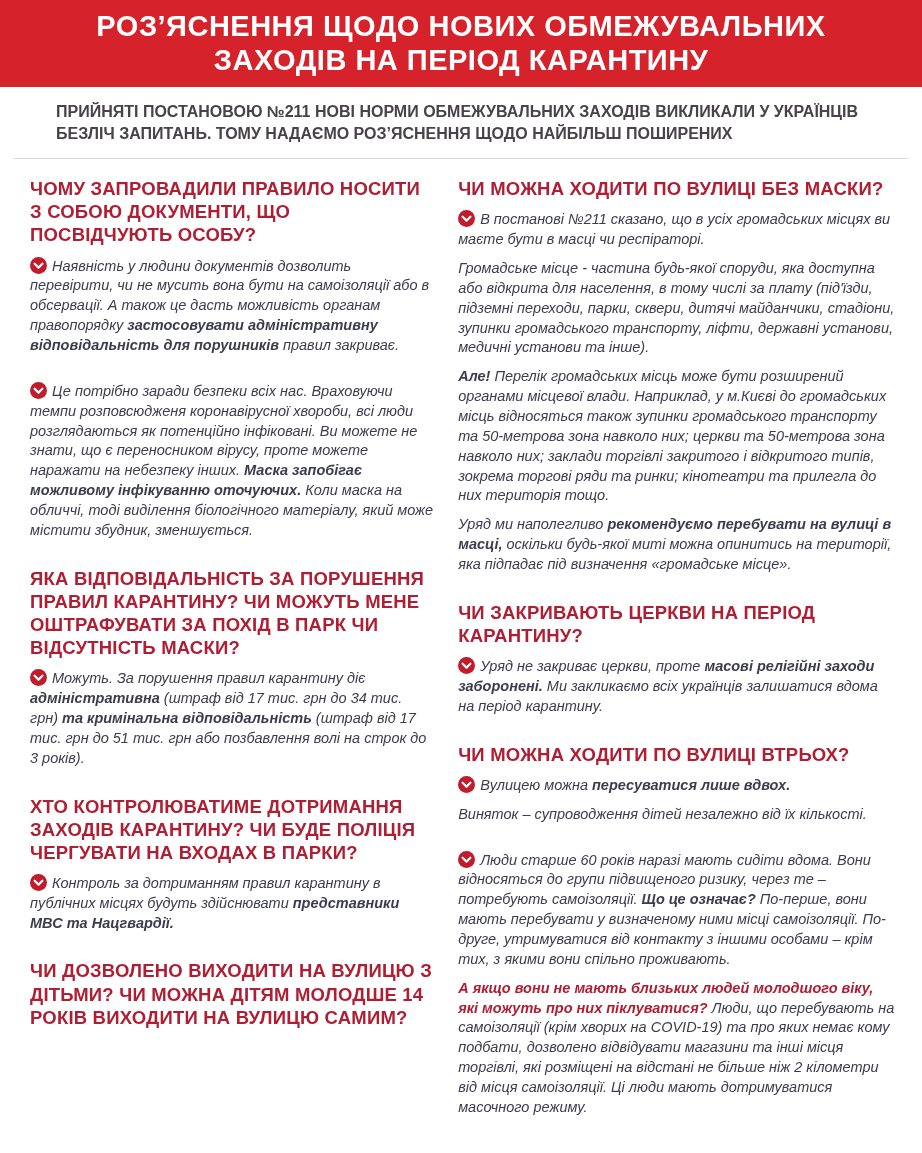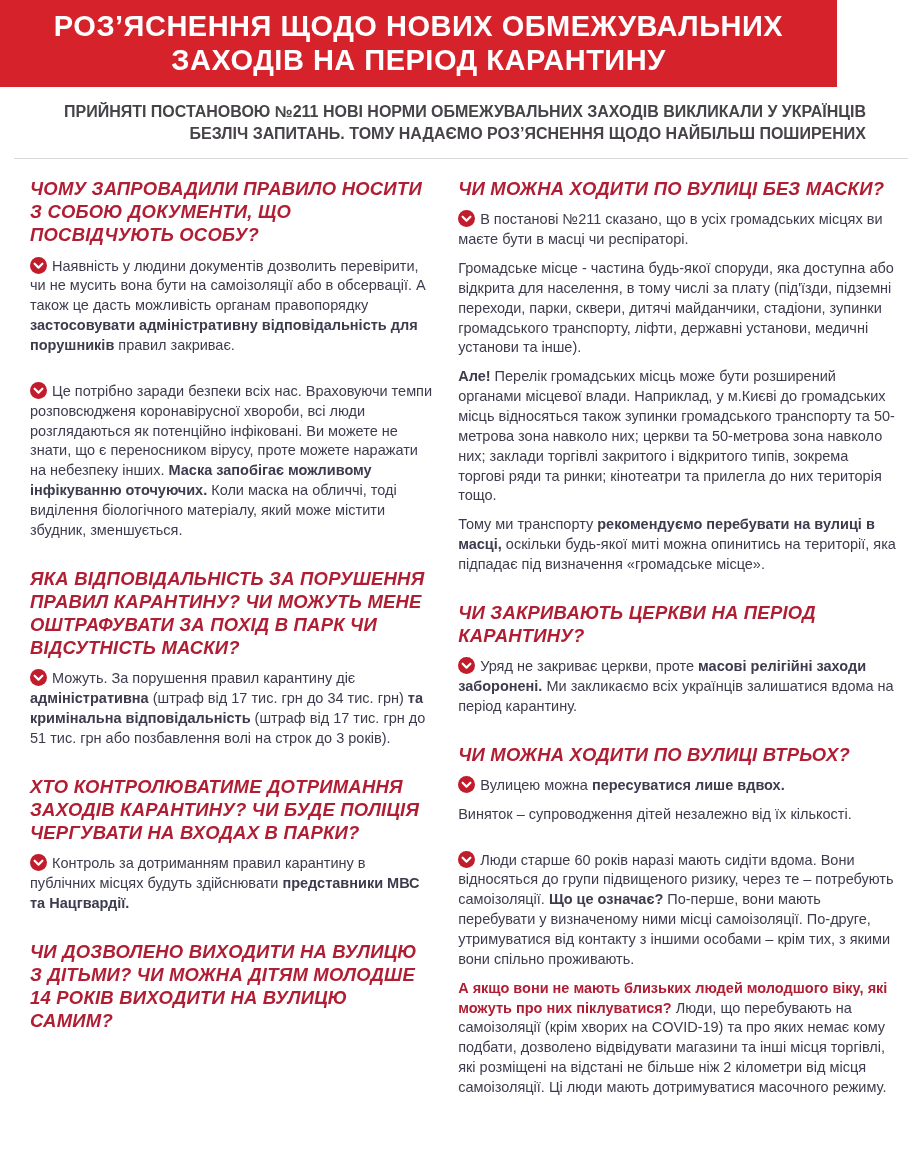--- a/index.html
+++ b/index.html
@@ -5,21 +5,21 @@
   * { margin: 0; padding: 0; box-sizing: border-box; }
   html, body {
     width: 922px;
     background: #ffffff;
     font-family: "Liberation Sans", sans-serif;
   }
   body { min-height: 1153px; overflow: hidden; }
 
   
   .banner {
-    width: 837px;
+    width: 922px;
     height: 87px;
     background: #d6222b;
     display: flex;
     align-items: center;
     justify-content: center;
   }
   .banner-title {
     color: #ffffff;
     font-weight: bold;
     font-size: 29px;
@@ -28,21 +28,21 @@
     max-width: 790px;
     letter-spacing: 0.5px;
   }
 
   
   .intro {
     color: #474349;
     font-weight: bold;
     font-size: 16px;
     line-height: 1.35;
-    text-align: right;
+    text-align: left;
     max-width: 810px;
     margin: 14px auto 14px auto;
   }
   .divider {
     border: none;
     border-top: 1px solid #d9d9d9;
     margin: 0 14px;
   }
 
   
@@ -56,27 +56,27 @@
   .col-right { flex-basis: 52%; }
 
   .faq { margin-bottom: 26px; }
   .faq h2 {
     color: #b01e33;
     font-size: 18.5px;
     font-weight: bold;
     line-height: 1.25;
     letter-spacing: 0.2px;
     margin: 0 0 10px 0;
-    font-style: italic;
   }
   .faq p {
     color: #3c3c4e;
     font-size: 14.5px;
     line-height: 1.37;
     margin: 0 0 9px 0;
+    font-style: italic;
   }
   .faq p:last-child { margin-bottom: 0; }
   .seg-b { font-weight: bold; }
   .seg-r { color: #b01e33; }
   .check-icon {
     display: inline-block;
     width: 17px;
     height: 17px;
     vertical-align: -3px;
     margin-right: 5px;
@@ -129,21 +129,21 @@
     </div>
   <div class="col col-right">
       <section class="faq">
         <h2>ЧИ МОЖНА ХОДИТИ ПО ВУЛИЦІ БЕЗ МАСКИ?</h2>
         <p><svg viewBox="0 0 24 24" class="check-icon">
             <circle cx="12" cy="12" r="12" fill="#c01c2c"></circle>
             <path d="M6.5 9.5 L12 15 L17.5 9.5" fill="none" stroke="#fff" stroke-width="3" stroke-linecap="round" stroke-linejoin="round"></path>
           </svg><span class="">В постанові №211 сказано, що в усіх громадських місцях ви маєте бути в масці чи респіраторі.</span></p>
         <p><span class="">Громадське місце - частина будь-якої споруди, яка доступна або відкрита для населення, в тому числі за плату (під'їзди, підземні переходи, парки, сквери, дитячі майданчики, стадіони, зупинки громадського транспорту, ліфти, державні установи, медичні установи та інше).</span></p>
         <p><span class="seg-b ">Але!</span><span class=""> Перелік громадських місць може бути розширений органами місцевої влади. Наприклад, у м.Києві до громадських місць відносяться також зупинки громадського транспорту та 50-метрова зона навколо них; церкви та 50-метрова зона навколо них; заклади торгівлі закритого і відкритого типів, зокрема торгові ряди та ринки; кінотеатри та прилегла до них територія тощо.</span></p>
-        <p><span class="">Тому ми транспорту </span><span class="seg-b ">рекомендуємо перебувати на вулиці в масці,</span><span class=""> оскільки будь-якої миті можна опинитись на території, яка підпадає під визначення «громадське місце».</span></p>
+        <p><span class="">Уряд ми наполегливо </span><span class="seg-b ">рекомендуємо перебувати на вулиці в масці,</span><span class=""> оскільки будь-якої миті можна опинитись на території, яка підпадає під визначення «громадське місце».</span></p>
       </section>
       <section class="faq">
         <h2>ЧИ ЗАКРИВАЮТЬ ЦЕРКВИ НА ПЕРІОД КАРАНТИНУ?</h2>
         <p><svg viewBox="0 0 24 24" class="check-icon">
             <circle cx="12" cy="12" r="12" fill="#c01c2c"></circle>
             <path d="M6.5 9.5 L12 15 L17.5 9.5" fill="none" stroke="#fff" stroke-width="3" stroke-linecap="round" stroke-linejoin="round"></path>
           </svg><span class="">Уряд не закриває церкви, проте </span><span class="seg-b ">масові релігійні заходи заборонені.</span><span class=""> Ми закликаємо всіх українців залишатися вдома на період карантину.</span></p>
       </section>
       <section class="faq">
         <h2>ЧИ МОЖНА ХОДИТИ ПО ВУЛИЦІ ВТРЬОХ?</h2>

